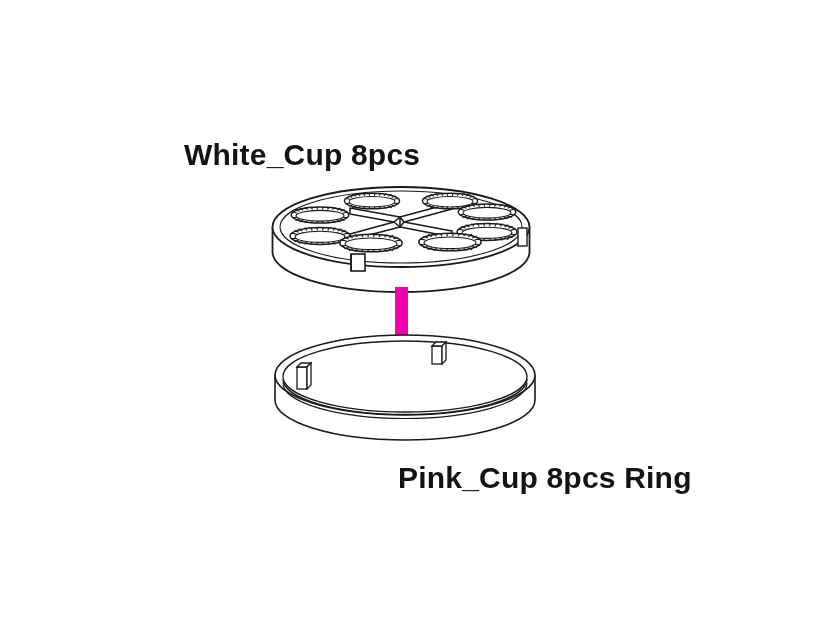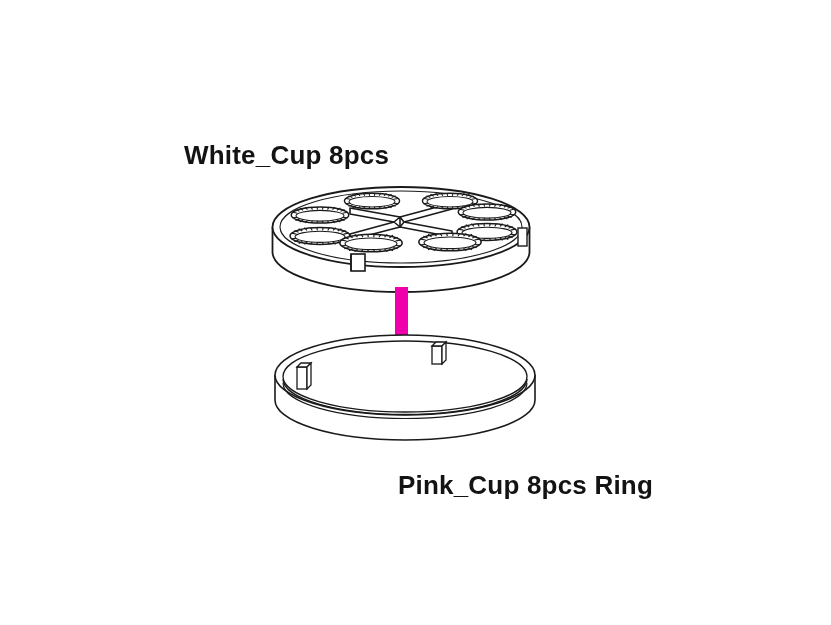--- a/index.html
+++ b/index.html
@@ -25,35 +25,34 @@
     position: absolute;
     left: 0;
     top: 0;
     width: 831px;
     height: 625px;
   }
   .label {
     position: absolute;
     font-family: "Liberation Sans", sans-serif;
     font-weight: bold;
-    font-size: 26px;
+    font-size: 30px;
     line-height: 30px;
     color: #131313;
     letter-spacing: 0.2px;
     white-space: nowrap;
     user-select: none;
   }
   #label-top {
     left: 184px;
     top: 140px;
   }
   #label-bottom {
     left: 398px;
     top: 463px;
-    margin-top: 7px;
   }
 </style>
 </head>
 <body>
 
 <div id="diagram-root">
 
   <svg id="scene" viewBox="0 0 831 625" xmlns="http://www.w3.org/2000/svg">
 
     <defs>

